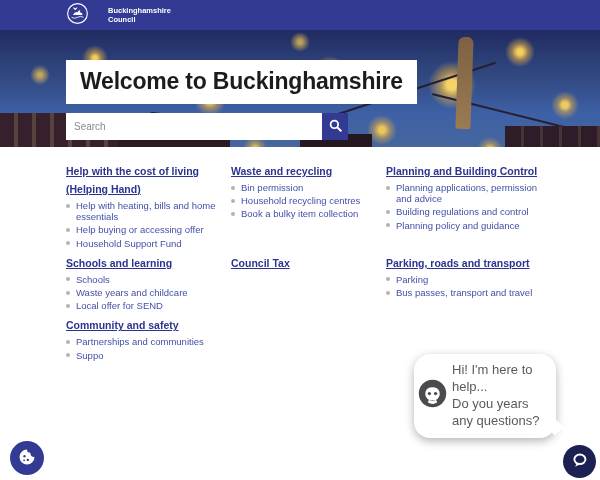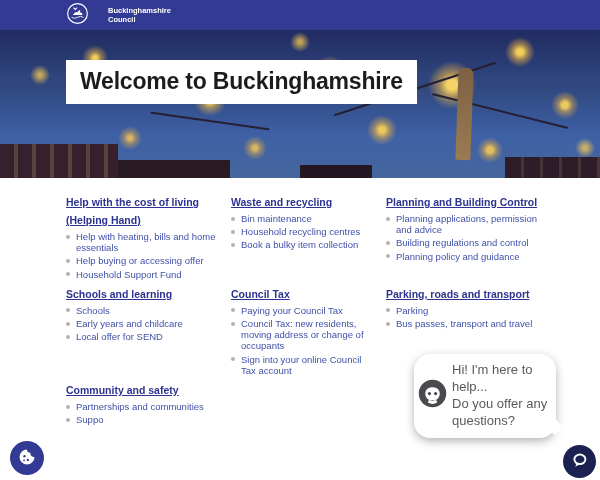--- a/index.html
+++ b/index.html
@@ -5,21 +5,21 @@
   * { box-sizing: border-box; margin: 0; padding: 0; }
   html,body { width:600px; height:480px; overflow:hidden; background:#fff;
     font-family:"Liberation Sans", sans-serif; position:relative; }
 
   
   .topbar { height:30px; background:#333a93; display:flex; align-items:center; padding-left:66px; }
   .logo { display:flex; align-items:center; gap:19px; }
   .logo-text { color:#fff; font-size:7.5px; font-weight:bold; line-height:1.25; }
 
   
-  .hero { position:relative; height:148px; overflow:hidden;
+  .hero { position:relative; height:117px; overflow:hidden;
     background:linear-gradient(180deg,#273672 0%, #30477e 38%, #3e61a6 72%, #46669d 100%); }
   .hero-lights { position:absolute; inset:0;
     background:
       radial-gradient(circle at 95px 28px,  rgba(255,214,90,.95) 0 2px, rgba(255,190,60,.5) 6px, transparent 13px),
       radial-gradient(circle at 210px 70px, rgba(255,214,90,.95) 0 3px, rgba(255,190,60,.5) 8px, transparent 16px),
       radial-gradient(circle at 330px 42px, rgba(255,214,90,.95) 0 3px, rgba(255,190,60,.5) 8px, transparent 16px),
       radial-gradient(circle at 382px 100px,rgba(255,210,80,.9) 0 3px, rgba(255,185,55,.45) 8px, transparent 15px),
       radial-gradient(circle at 452px 55px, rgba(255,220,100,.95) 0 5px, rgba(255,190,60,.55) 12px, transparent 24px),
       radial-gradient(circle at 520px 22px, rgba(255,214,90,.95) 0 3px, rgba(255,190,60,.5) 8px, transparent 15px),
       radial-gradient(circle at 565px 75px, rgba(255,214,90,.9) 0 3px, rgba(255,190,60,.45) 7px, transparent 14px),
@@ -108,20 +108,31 @@
   <div class="trunk"></div>
   <div class="bld bld1"></div>
   <div class="bld bld2"></div>
   <div class="bld bld3"></div>
   <div class="bld bld4"></div>
 
   <div class="hero-title-box">
     <h1 class="hero-title">Welcome to Buckinghamshire</h1>
   </div>
 
+  <div class="search-row">
+    <input class="search-input" type="text" placeholder="Search" style="">
+    <button class="search-btn">
+      <span>
+        <svg width="15" height="15" viewBox="0 0 20 20">
+          <circle cx="8.5" cy="8.5" r="5" fill="none" stroke="#fff" stroke-width="2.4"></circle>
+          <line x1="12.5" y1="12.5" x2="17" y2="17" stroke="#fff" stroke-width="2.8" stroke-linecap="round"></line>
+        </svg>
+      </span>
+    </button>
+  </div>
 </div>
 
 <main class="main">
   <div class="grid">
 
     <section class="cat">
       <a class="cat-title">Help with the cost of living (Helping Hand)</a>
       <ul class="cat-list">
         <li>
             <a class="sub-link">Help with heating, bills and home essentials</a>
@@ -132,21 +143,21 @@
         <li>
             <a class="sub-link">Household Support Fund</a>
           </li>
       </ul>
     </section>
 
     <section class="cat">
       <a class="cat-title">Waste and recycling</a>
       <ul class="cat-list">
         <li>
-            <a class="sub-link">Bin maintenance</a>
+            <a class="sub-link">Bin permission</a>
           </li>
         <li>
             <a class="sub-link">Household recycling centres</a>
           </li>
         <li>
             <a class="sub-link">Book a bulky item collection</a>
           </li>
       </ul>
     </section>
 
@@ -165,41 +176,30 @@
       </ul>
     </section>
 
     <section class="cat">
       <a class="cat-title">Schools and learning</a>
       <ul class="cat-list">
         <li>
             <a class="sub-link">Schools</a>
           </li>
         <li>
-            <a class="sub-link">Early years and childcare</a>
+            <a class="sub-link">Waste years and childcare</a>
           </li>
         <li>
             <a class="sub-link">Local offer for SEND</a>
           </li>
       </ul>
     </section>
 
     <section class="cat">
       <a class="cat-title">Council Tax</a>
-      <ul class="cat-list">
-        <li>
-            <a class="sub-link">Paying your Council Tax</a>
-          </li>
-        <li>
-            <a class="sub-link">Council Tax: new residents, moving address or change of occupants</a>
-          </li>
-        <li>
-            <a class="sub-link">Sign into your online Council Tax account</a>
-          </li>
-      </ul>
     </section>
 
 
     <section class="cat">
       <a class="cat-title">Parking, roads and transport</a>
       <ul class="cat-list">
         <li>
             <a class="sub-link">Parking</a>
           </li>
         <li>
@@ -240,21 +240,21 @@
   <span class="chat-avatar">
     <svg width="29" height="29" viewBox="0 0 30 30">
       <circle cx="15" cy="15" r="14.2" fill="#4a4a4f"></circle>
       <rect x="7.5" y="8.5" width="15" height="13.5" rx="6.5" fill="#fff"></rect>
       <circle cx="11.8" cy="15" r="1.7" fill="#4a4a4f"></circle>
       <circle cx="18.2" cy="15" r="1.7" fill="#4a4a4f"></circle>
       <path d="M10 24 q5 3.5 10 0 l-1.5-2.5 q-3.5 2-7 0z" fill="#fff"></path>
     </svg>
   </span>
   <div>Hi! I'm here to help...</div>
-  <div>Do you offer any questions?</div>
+  <div>Do you years any questions?</div>
 </div>
 
 <button class="chat-fab">
   <span>
     <svg width="19" height="19" viewBox="0 0 24 24">
       <ellipse cx="12.5" cy="10.5" rx="7" ry="6" fill="none" stroke="#fff" stroke-width="2.4"></ellipse>
       <path d="M8.5 15.5 L6.5 20 L12 17" fill="#fff"></path>
     </svg>
   </span>
 </button>

